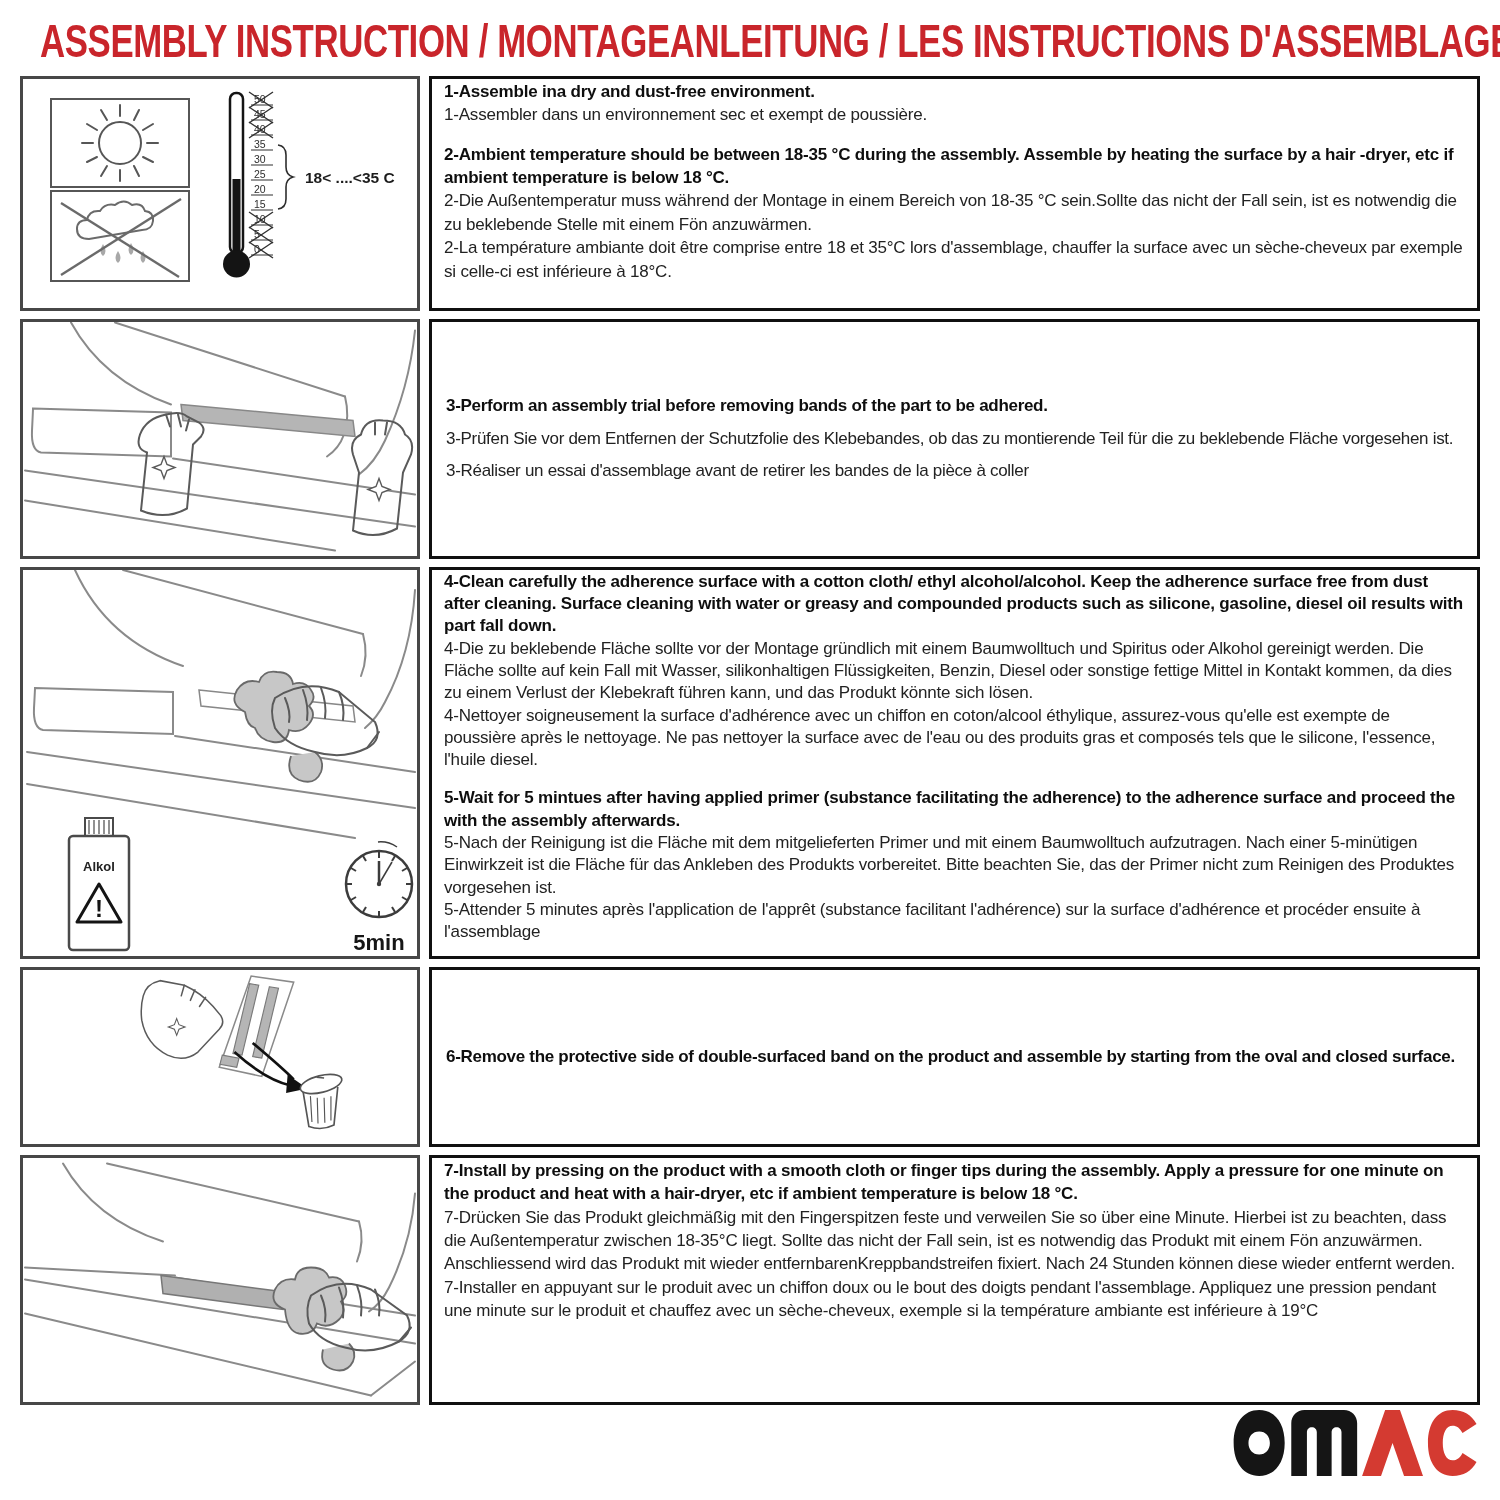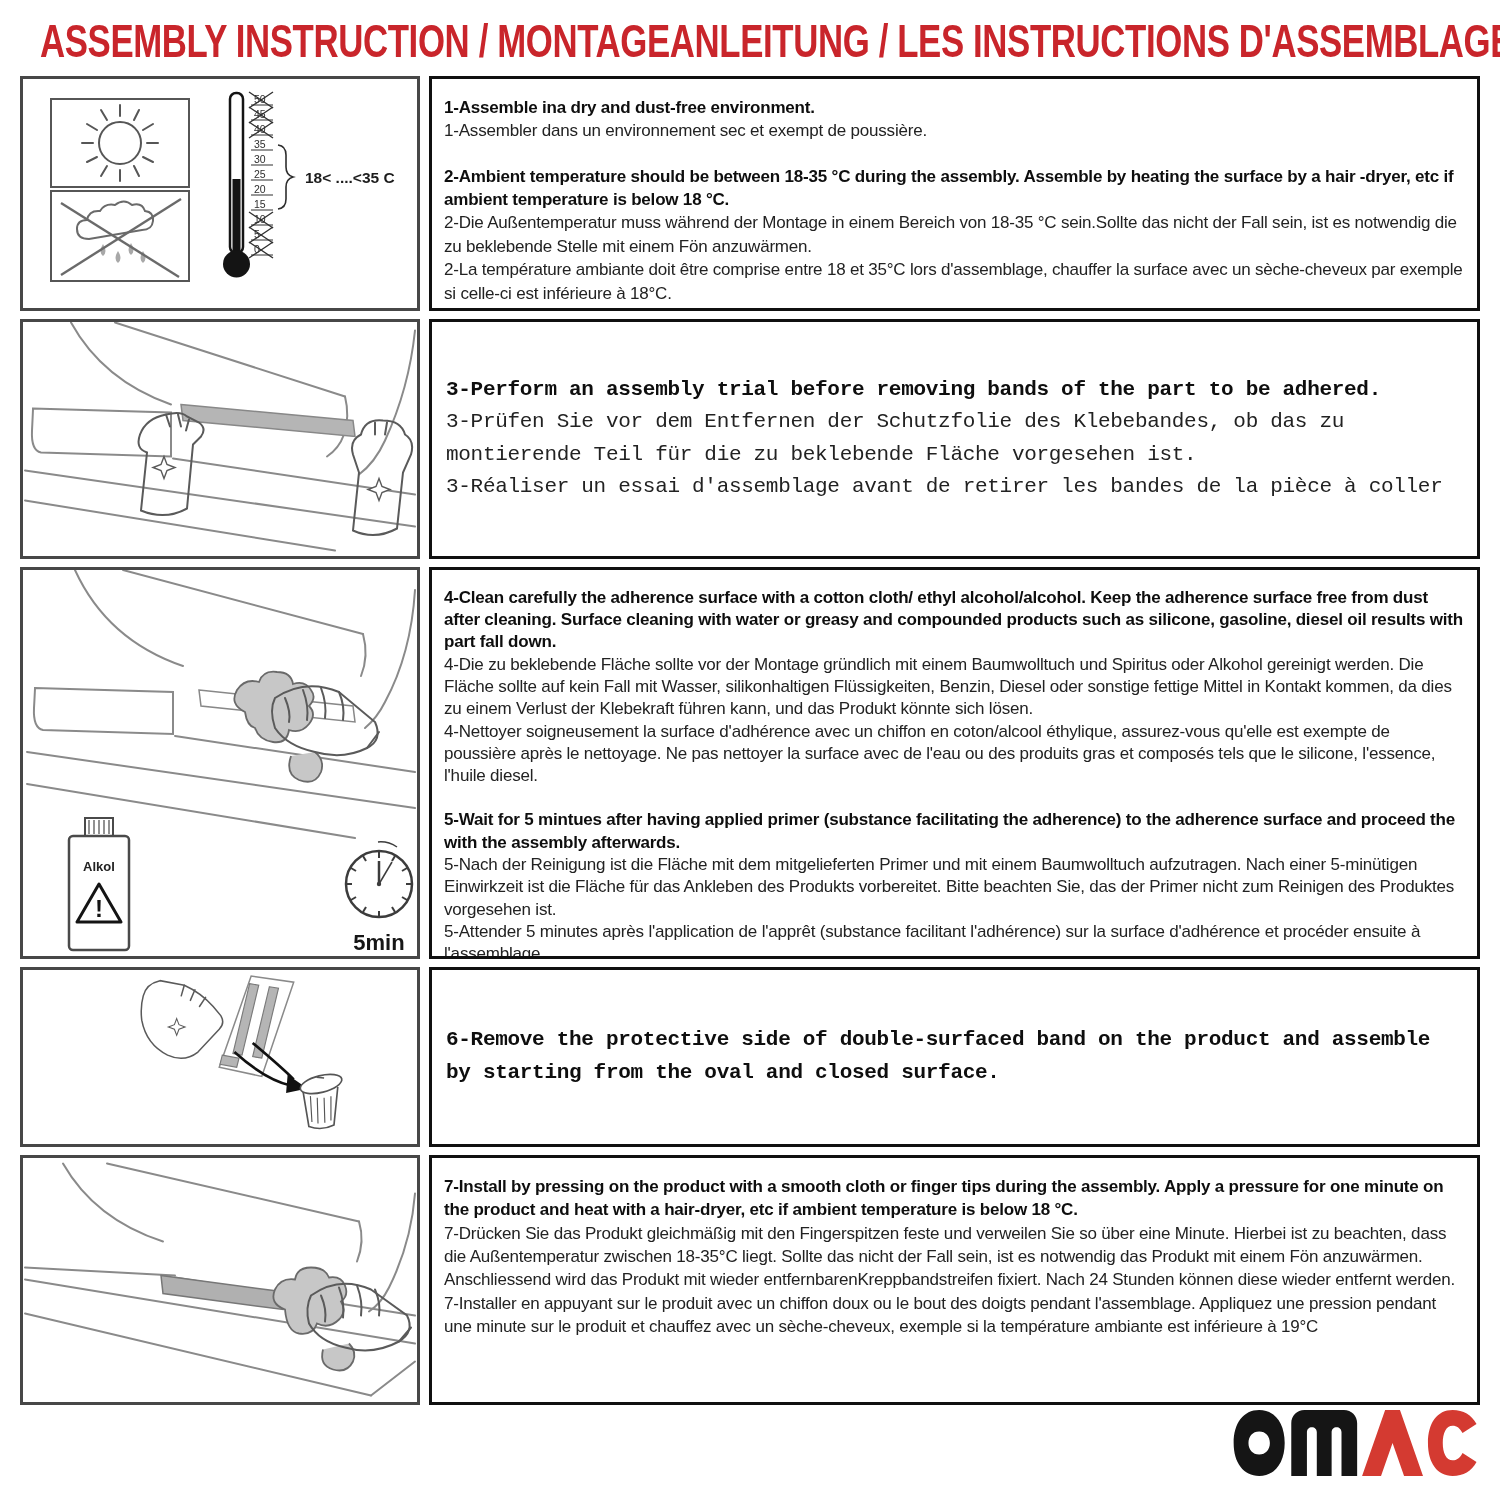--- a/index.html
+++ b/index.html
@@ -6,32 +6,32 @@
   .page{width:1500px;height:1500px;position:relative;background:#fff;overflow:hidden;
         font-family:"Liberation Sans",sans-serif;box-sizing:border-box;padding:0 20px;}
   h1.title{margin:16px 0 10px 20px;color:#c9252b;font-size:47px;font-weight:bold;
         letter-spacing:-.5px;white-space:nowrap;line-height:1.06;
         transform:scaleX(.74);transform-origin:left center;}
   .rows{}
   .row{display:flex;gap:9px;margin-bottom:8px;}
   .illus{flex:0 0 400px;width:400px;box-sizing:border-box;border:3px solid #474747;background:#fff;}
   .illus svg{display:block;width:100%;height:100%;}
   .textbox{flex:1;box-sizing:border-box;border:3px solid #101010;background:#fff;overflow:hidden;
-        padding:17px 12px 6px 12px;color:#222;}
+        padding:1px 12px 6px 12px;color:#222;}
   .textbox p{margin:0;font-size:17px;line-height:23.4px;letter-spacing:-.2px;}
   .textbox p.b{font-weight:bold;color:#0e0e0e;}
-  .textbox p.gap{margin-top:22px;}
+  .textbox p.gap{margin-top:16px;}
   .row-1{height:235px}
   .row-2{height:240px}
   .row-3{height:392px}
   .row-4{height:180px}
   .row-5{height:250px}
   .row-3 .textbox p{line-height:22.3px;}
   .row.large .textbox{display:flex;flex-direction:column;justify-content:center;padding:10px 14px;}
-  .row.large .textbox p{font-size:21px;line-height:32.5px;letter-spacing:-.3px;font-family:Liberation Mono, monospace;}
+  .row.large .textbox p{font-size:17px;line-height:32.5px;letter-spacing:-.3px;}
   .logo{position:absolute;right:21px;bottom:18px;background:#fff;padding:4px 0 2px 16px;}
   svg text{font-family:"Liberation Sans",sans-serif;}
   .tick{font-size:10.5px;fill:#2e2e2e;}
   .tickline{stroke:#2e2e2e;stroke-width:1;}
   .cross{stroke:#2e2e2e;stroke-width:1.3;}
   .sketch{stroke:#8a8a8a;stroke-width:2;fill:none;stroke-linecap:round;}
   .handline{stroke:#5a5a5a;stroke-width:2;fill:none;stroke-linecap:round;}
 </style>
 </head>
 <body>

